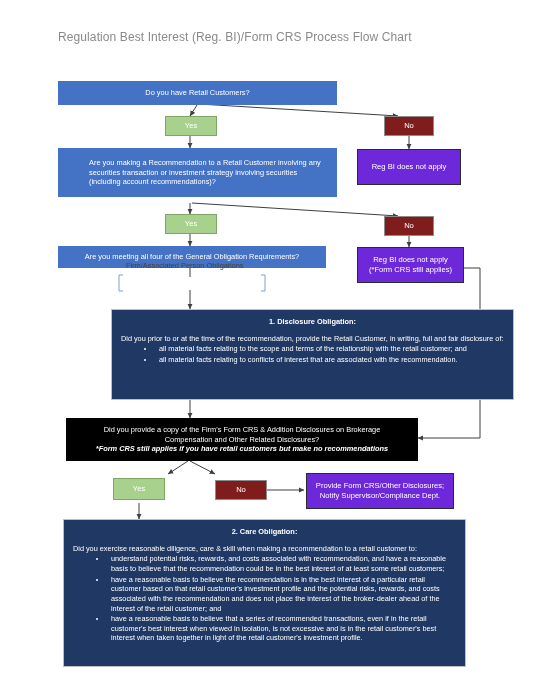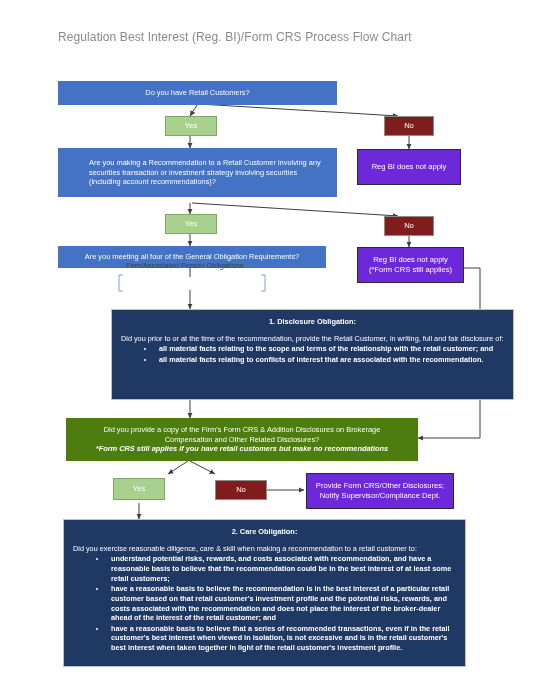--- a/index.html
+++ b/index.html
@@ -61,41 +61,40 @@
     padding: 17px 5px;
   }
   .navy {
     background: #1F3864;
     border: 1px solid #BFBFBF;
     font-size: 7.3px;
     padding: 7px 9px;
     justify-content: flex-start;
   }
   .gold {
-    background: #4d7c0f;
+    background: #000000;
     font-size: 7.4px;
     text-align: center;
     padding: 5px 8px;
   }
   .navy .hdr {
     text-align: center;
     font-weight: bold;
     font-size: 7.4px;
     margin-bottom: 7px;
   }
   .navy .lead { margin: 0 0 1px 0; }
   .navy ul {
     margin: 0;
     padding-left: 34px;
     list-style: disc;
   }
   .navy ul li {
     margin: 0 0 1px 0;
     padding-left: 4px;
-    font-weight: bold;
   }
   .gold .ital {
     font-style: italic;
     font-weight: bold;
   }
   .lbl-bracket {
     position: absolute;
     font-size: 7.4px;
     color: #404040;
     white-space: nowrap;

